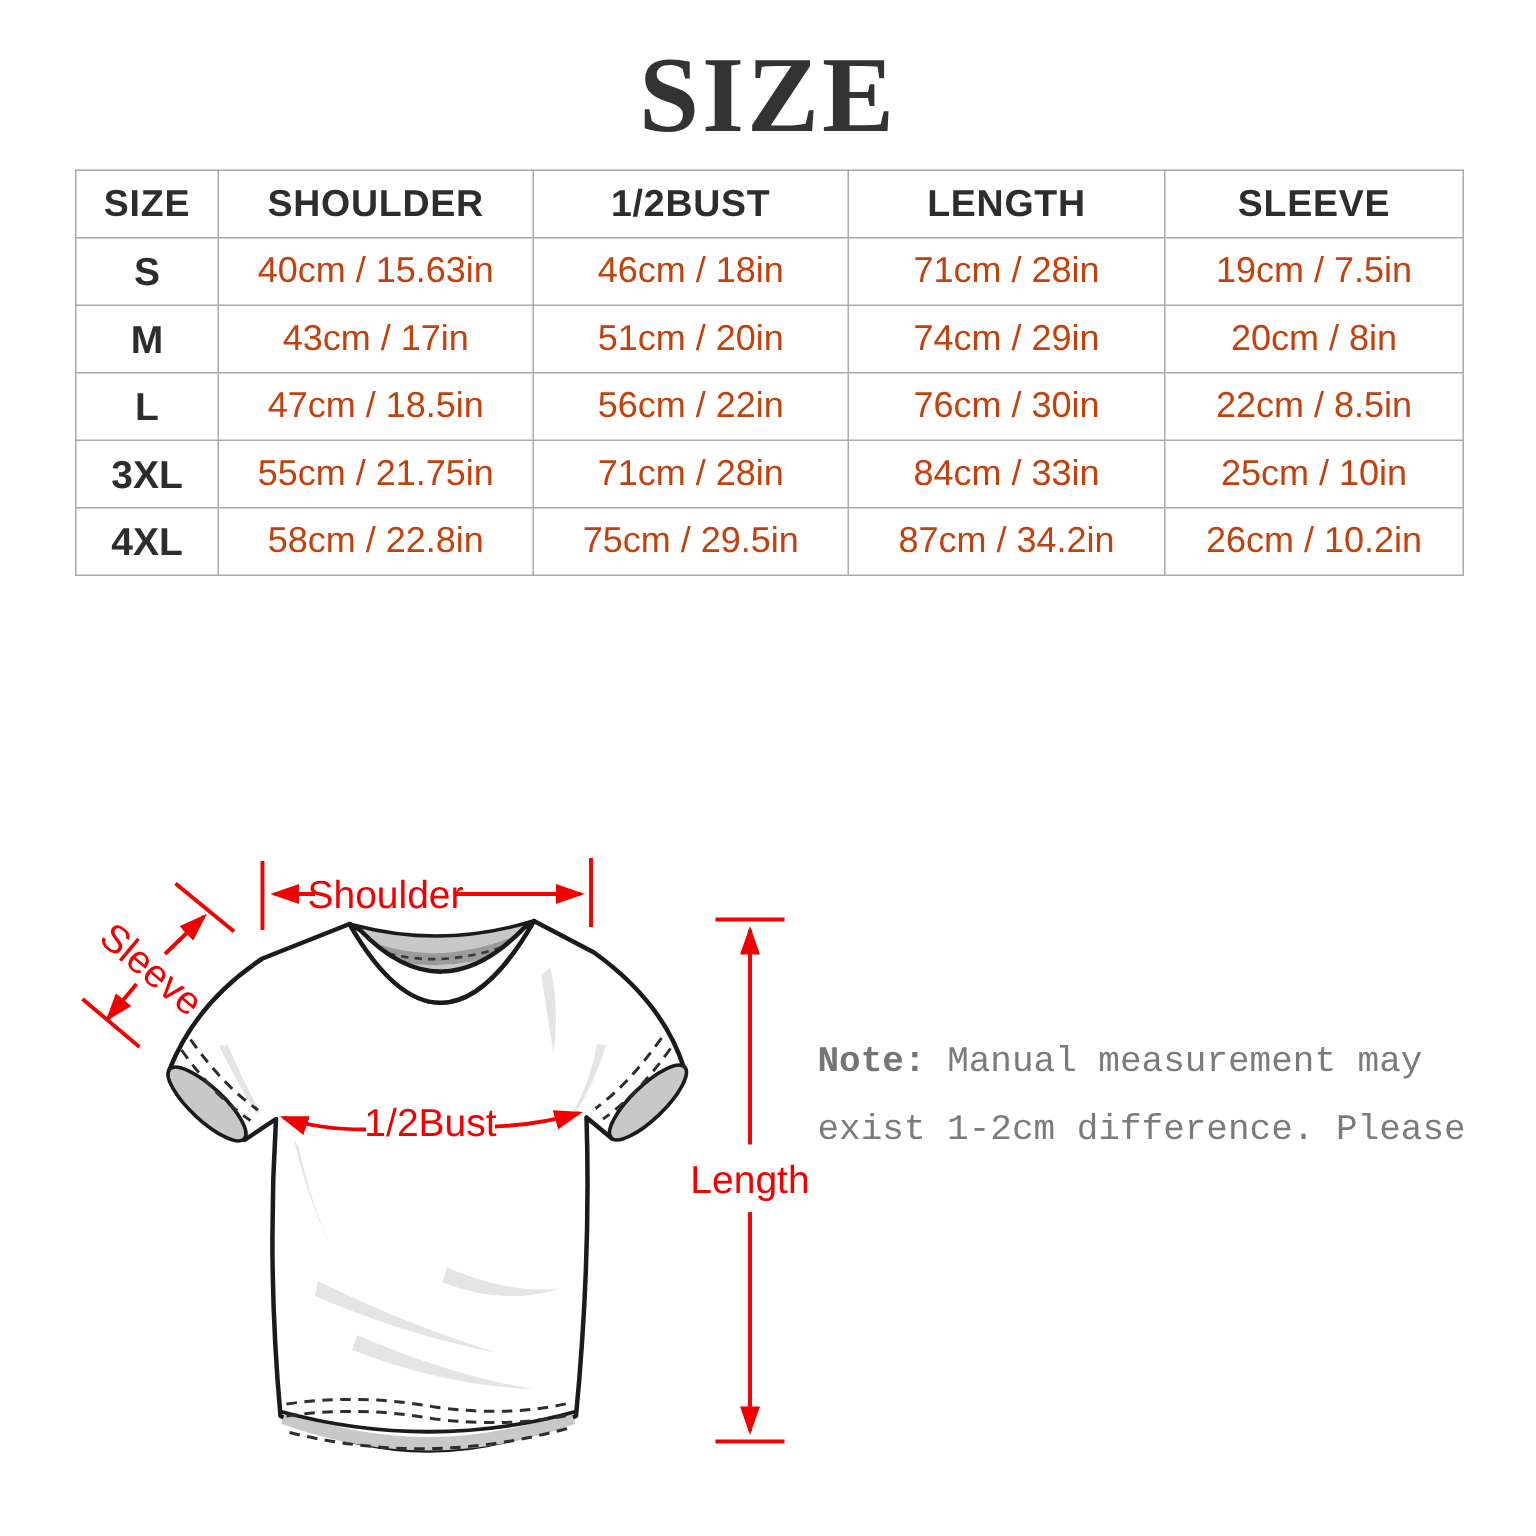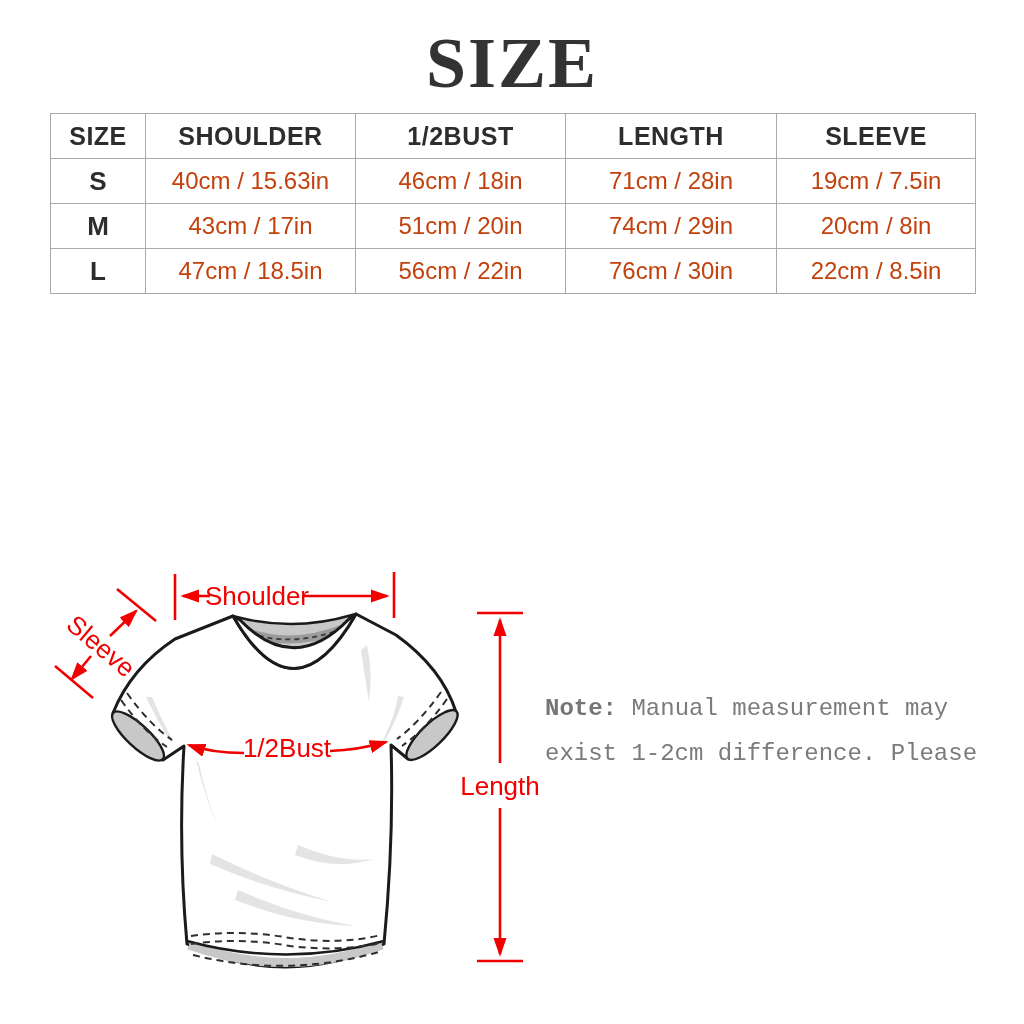--- a/index.html
+++ b/index.html
@@ -72,20 +72,34 @@
     <td class="val">74cm / 29in</td>
     <td class="val">20cm / 8in</td>
   </tr>
   <tr>
     <td class="sz">L</td>
     <td class="val">47cm / 18.5in</td>
     <td class="val">56cm / 22in</td>
     <td class="val">76cm / 30in</td>
     <td class="val">22cm / 8.5in</td>
   </tr>
+  <tr>
+    <td class="sz">3XL</td>
+    <td class="val">55cm / 21.75in</td>
+    <td class="val">71cm / 28in</td>
+    <td class="val">84cm / 33in</td>
+    <td class="val">25cm / 10in</td>
+  </tr>
+  <tr>
+    <td class="sz">4XL</td>
+    <td class="val">58cm / 22.8in</td>
+    <td class="val">75cm / 29.5in</td>
+    <td class="val">87cm / 34.2in</td>
+    <td class="val">26cm / 10.2in</td>
+  </tr>
 </tbody>
   </table>
 
 <svg class="diagram" width="1024" height="464" viewBox="0 560 1024 464">
   <defs>
     <marker id="arrow" viewBox="0 0 10 7" refX="8.6" refY="3.5" markerWidth="19" markerHeight="13.3" orient="auto" markerUnits="userSpaceOnUse">
       <path d="M0,0 L10,3.5 L0,7 Z" fill="#f20000"></path>
     </marker>
   </defs>
 

